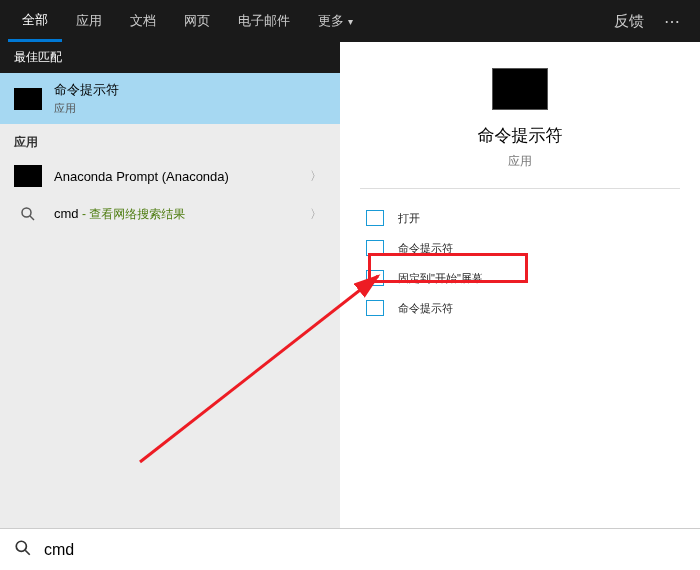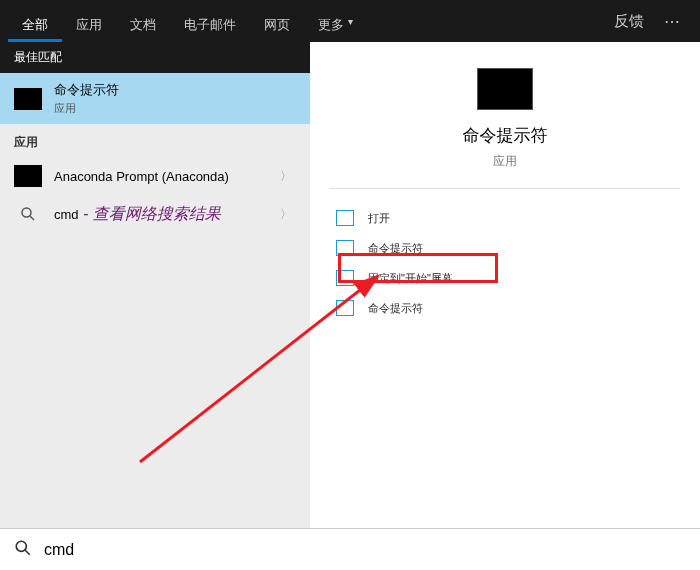--- a/index.html
+++ b/index.html
@@ -17,40 +17,40 @@
       background: #1a1a1a;
       display: flex;
       align-items: center;
       color: #fff;
       padding: 0 8px;
     }
     .tabs { display: flex; height: 100%; }
     .tab {
       padding: 16px 14px;
       display: flex;
-      align-items: flex-start;
+      align-items: center;
       height: 100%;
       color: #ccc;
       font-size: 13px;
       cursor: pointer;
     }
     .tab.active {
       color: #fff;
       border-bottom: 3px solid #0078d4;
     }
     .tab .chev { margin-left: 4px; font-size: 10px; }
     .spacer { flex: 1; }
     .feedback { color: #ccc; padding: 0 10px; font-size: 15px; cursor: pointer; }
     .more-dots { color: #ccc; padding: 0 10px; font-size: 16px; letter-spacing: 2px; cursor: pointer; }
     .body {
       display: flex;
       height: 486px;
     }
     .left {
-      width: 310px;
+      width: 340px;
       background: #ececec;
       overflow-y: auto;
     }
     .section-header {
       background: #1a1a1a;
       color: #fff;
       font-size: 12px;
       padding: 7px 14px;
     }
     .section-header.light {
@@ -80,21 +80,21 @@
     .result-icon.search {
       background: transparent;
       color: #555;
       display: flex;
       align-items: center;
       justify-content: center;
     }
     .result-text { flex: 1; }
     .result-title { font-size: 13px; color: #000; }
     .result-sub { font-size: 11px; color: #555; margin-top: 2px; }
-    .result-extra { font-size: 16px; color: #701a75; font-style: italic; }
+    .result-extra { font-size: 12px; color: #4d7c0f; }
     .chevron-right {
       color: #888;
       font-size: 12px;
       padding: 0 4px;
     }
     .right {
       flex: 1;
       background: #fff;
       padding: 20px 20px;
       position: relative;
@@ -174,24 +174,24 @@
     <div class="tab active">
         <span>全部</span>
       </div>
     <div class="tab">
         <span>应用</span>
       </div>
     <div class="tab">
         <span>文档</span>
       </div>
     <div class="tab">
+        <span>网页</span>
+      </div>
+    <div class="tab">
         <span>电子邮件</span>
-      </div>
-    <div class="tab">
-        <span>网页</span>
       </div>
     <div class="tab">
       <span>更多</span>
       <span class="chev">▾</span>
     </div>
   </div>
   <div class="spacer"></div>
   <div class="feedback">反馈</div>
   <div class="more-dots">⋯</div>
 </div>

